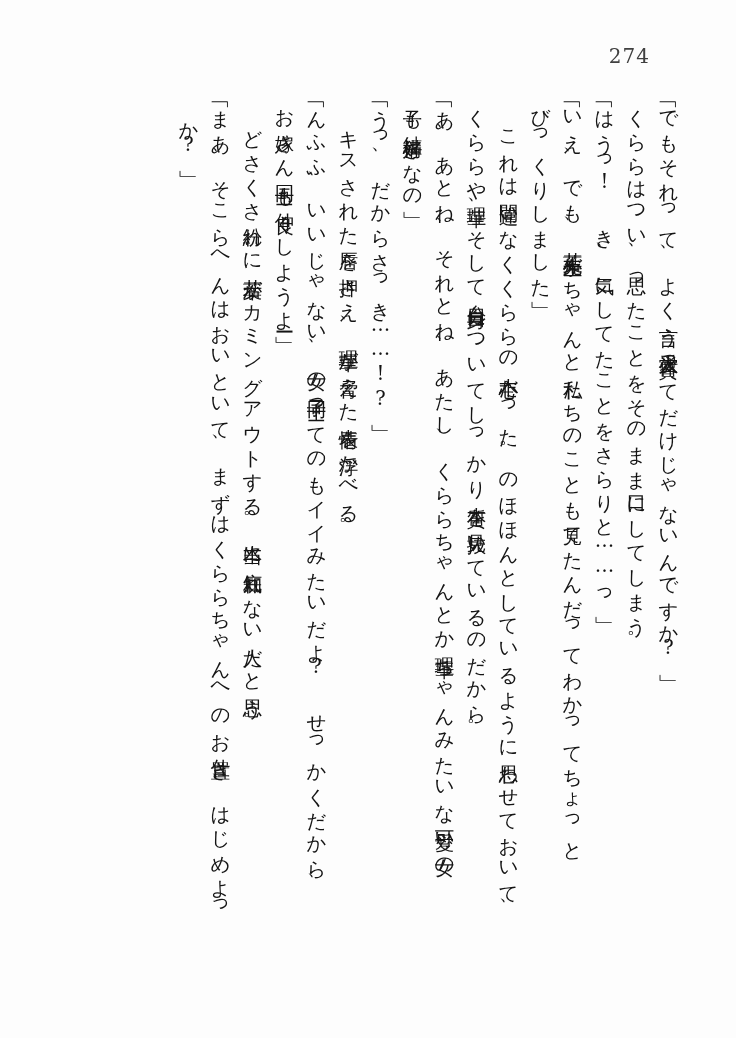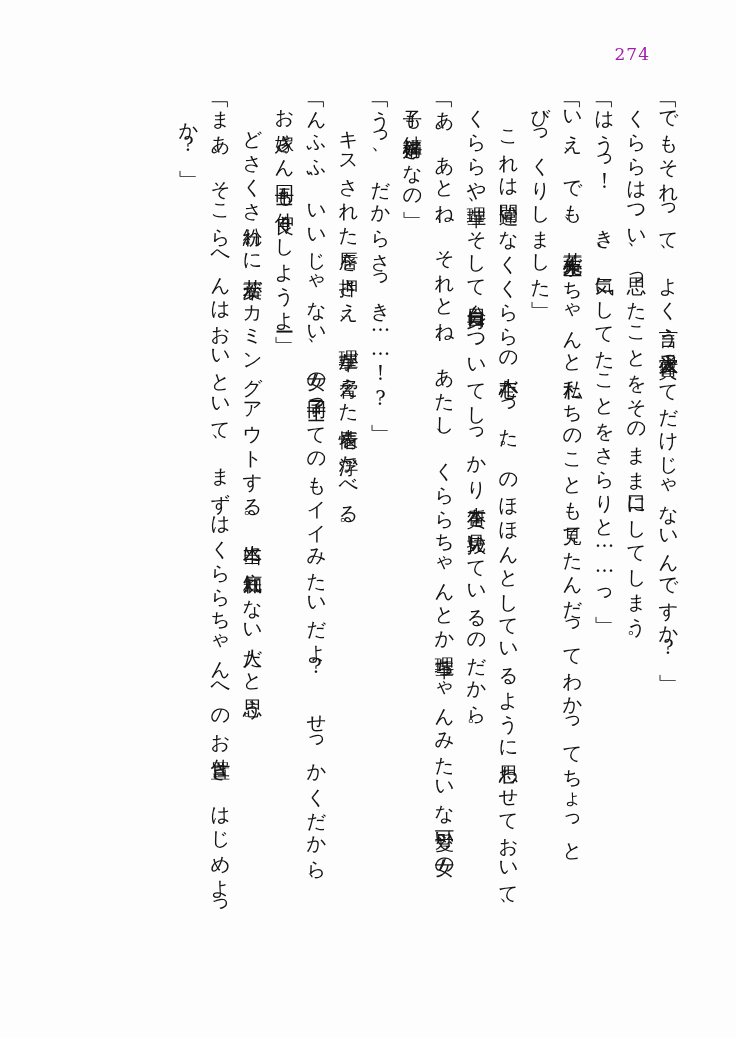--- a/index.html
+++ b/index.html
@@ -19,23 +19,23 @@
     width: 736px;
     height: 1038px;
     background: #fdfdfd;
     box-sizing: border-box;
   }
   
   #page-number {
     position: absolute;
     top: 44px;
     right: 86px;
-    font-size: 17px;
+    font-size: 20px;
     letter-spacing: 1px;
-    color: #a21caf;
+    color: #404040;
     font-family: "DejaVu Serif", "Liberation Serif", serif;
   }
   
   #text-body {
     position: absolute;
     top: 95px;
     right: 58px;
     left: 120px;
     bottom: 60px;
     display: flex;

